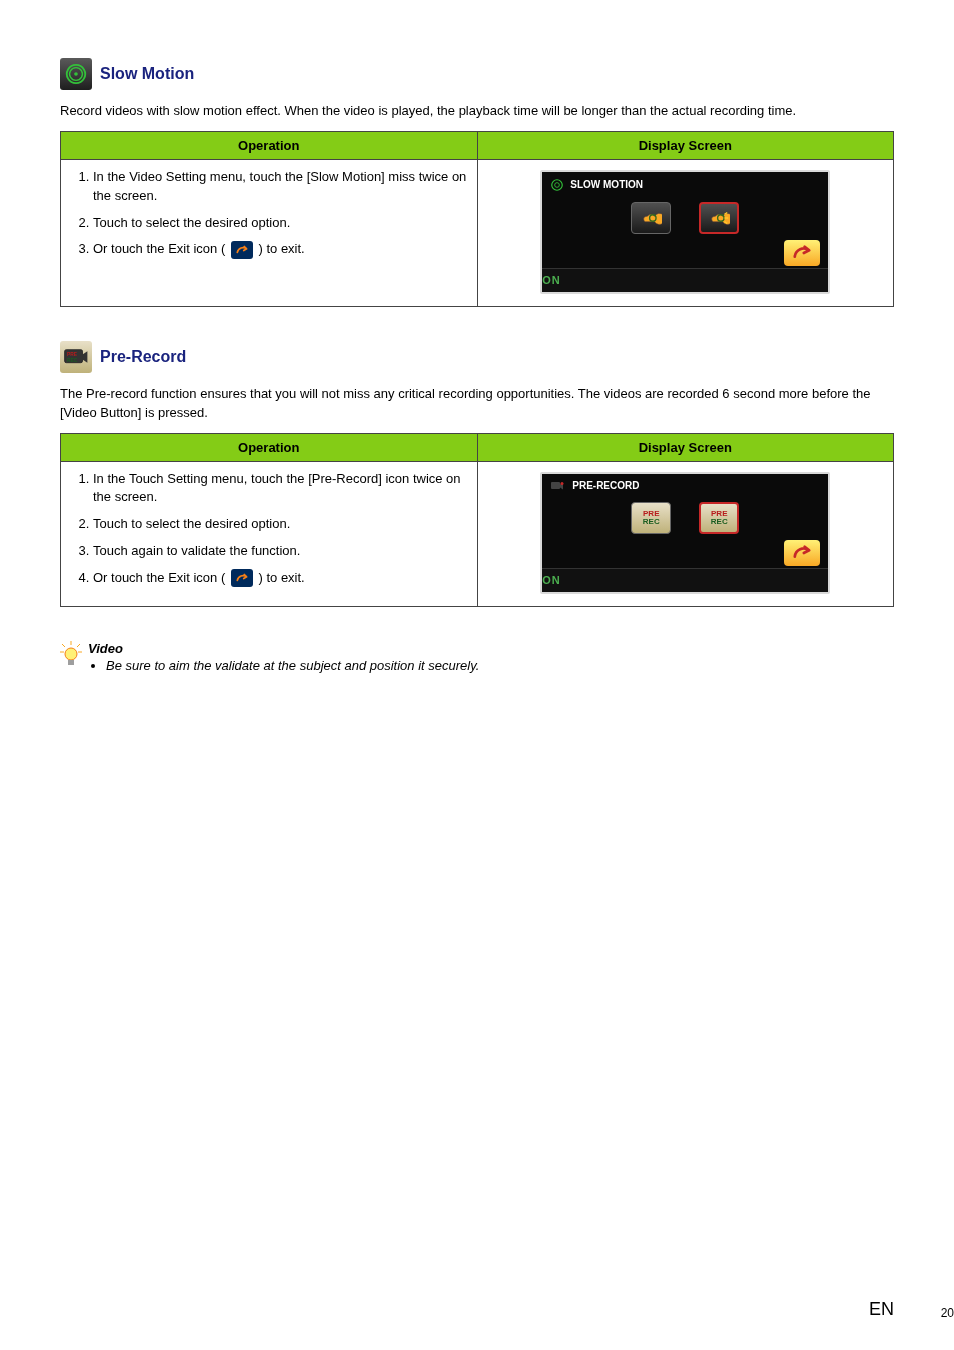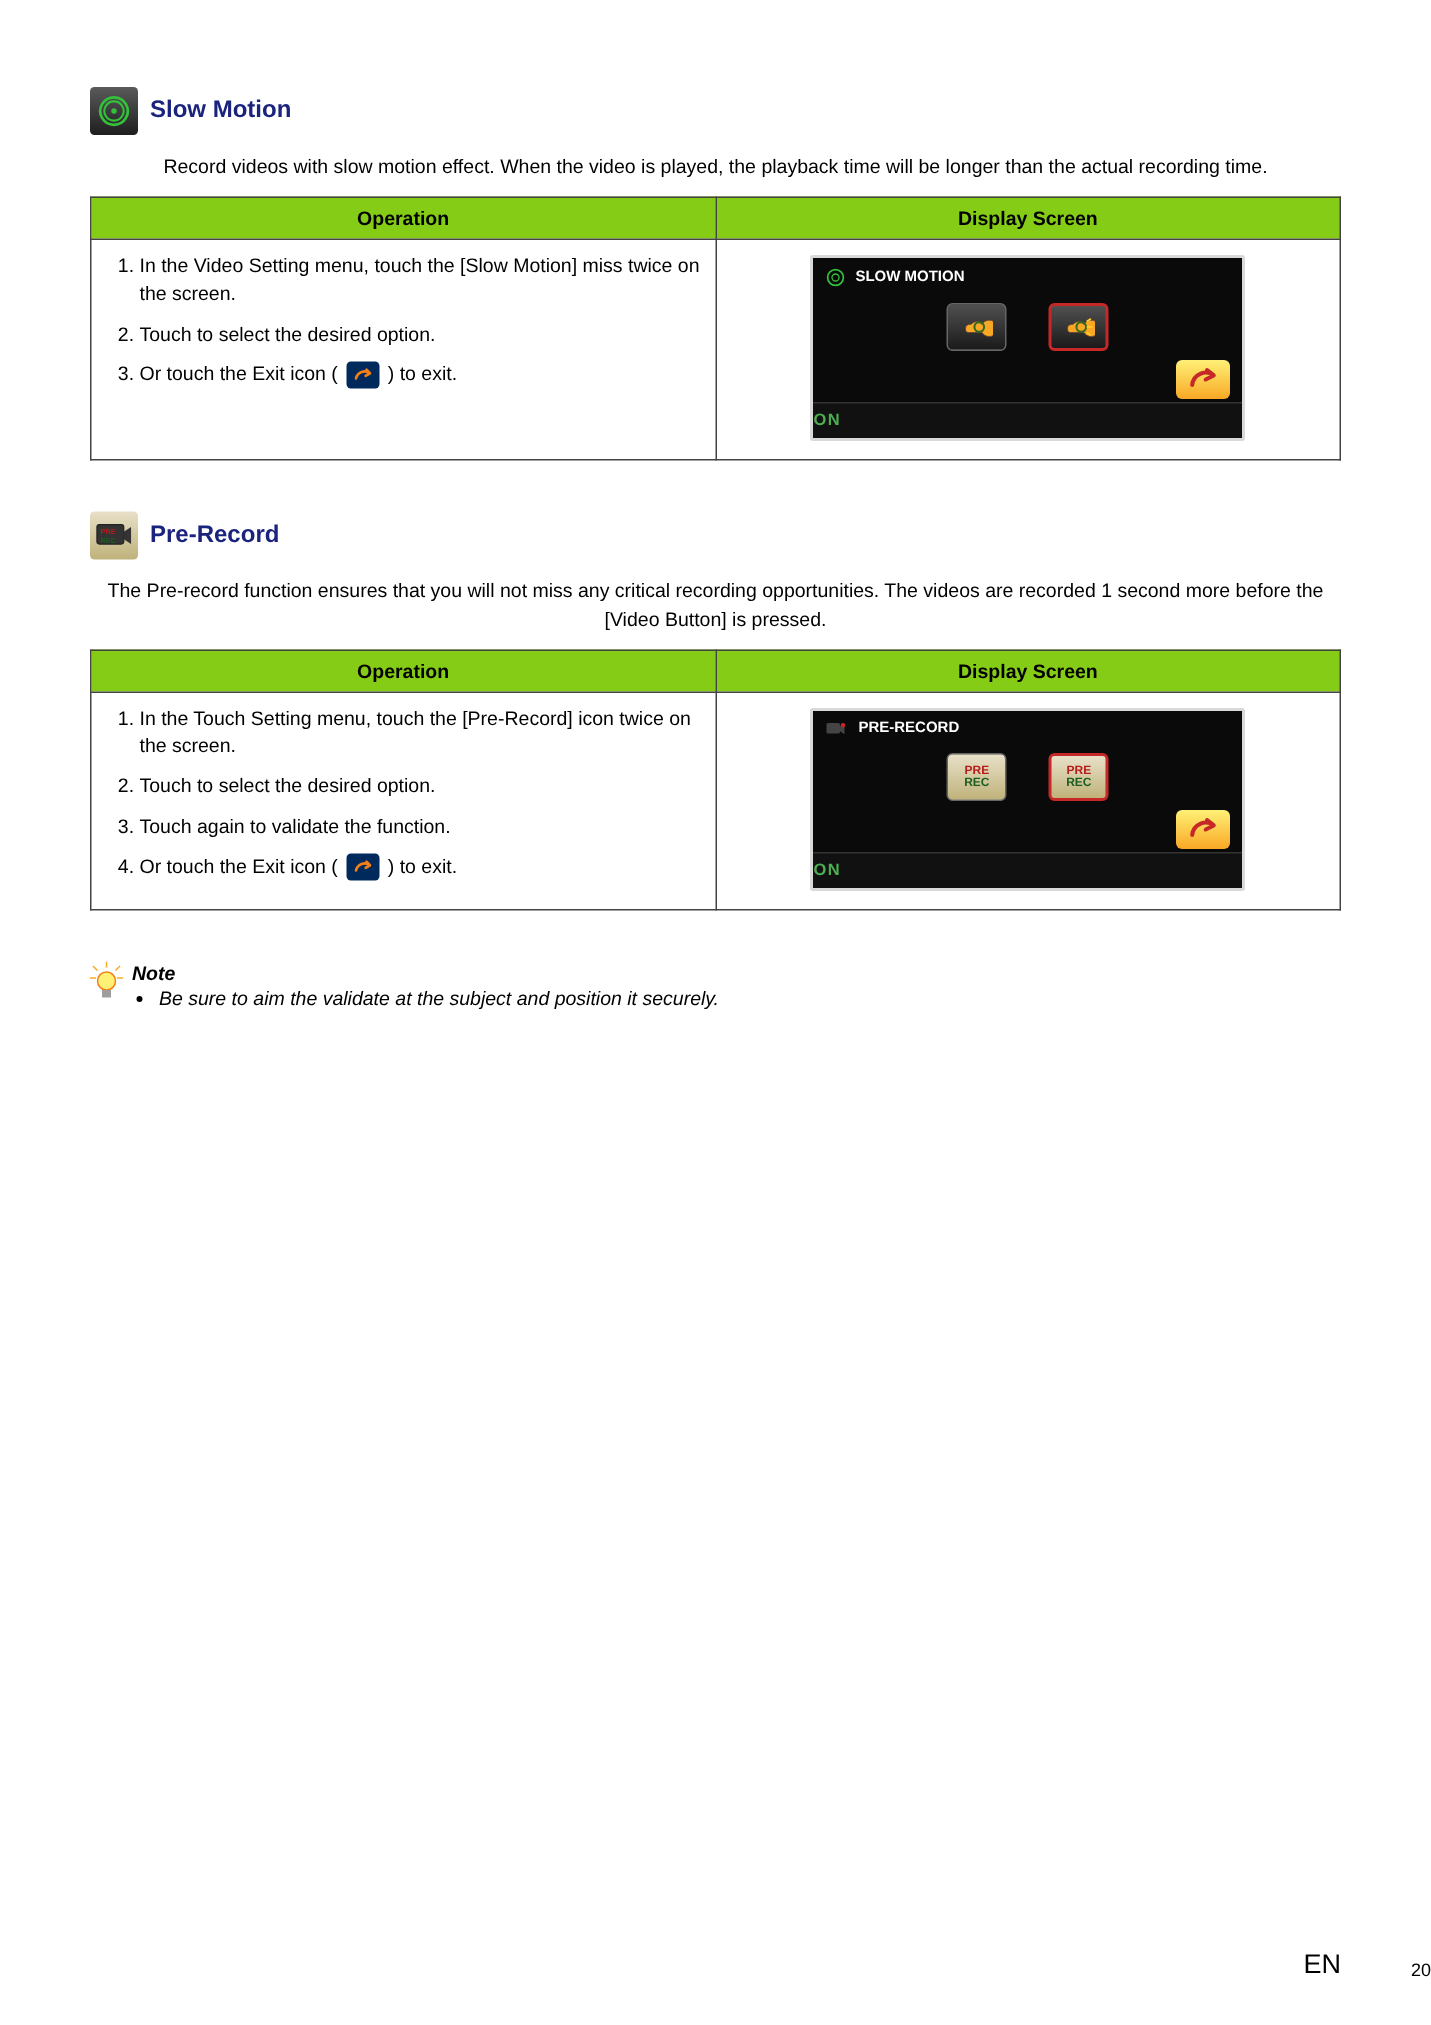--- a/index.html
+++ b/index.html
@@ -29,21 +29,20 @@
   }
   .section-hdr h2 {
     color: #1a237e;
     font-size: 16px;
     font-weight: bold;
   }
   .intro {
     font-size: 13px;
     line-height: 1.45;
     margin-bottom: 10px;
-    text-align: center;
   }
   table.doc-table {
     width: 100%;
     border-collapse: collapse;
     margin-bottom: 34px;
   }
   table.doc-table th, table.doc-table td {
     border: 1px solid #444;
     vertical-align: top;
   }
@@ -246,21 +245,21 @@
     <svg width="26" height="22" viewBox="0 0 32 26">
       <rect x="2" y="4" width="22" height="16" rx="2" fill="#333" stroke="#222"></rect>
       <path d="M24 10 L30 6 L30 20 L24 16 Z" fill="#333"></path>
       <text x="5" y="12" font-size="6" fill="#b71c1c" font-weight="bold">PRE</text>
       <text x="5" y="19" font-size="6" fill="#1b5e20" font-weight="bold">REC</text>
     </svg>
   </div>
   <h2>Pre-Record</h2>
 </div>
 
-<p class="intro">The Pre-record function ensures that you will not miss any critical recording opportunities. The videos are recorded 1 second more before the [Video Button] is pressed.</p>
+<p class="intro">The Pre-record function ensures that you will not miss any critical recording opportunities. The videos are recorded 6 second more before the [Video Button] is pressed.</p>
 
 <table class="doc-table">
   <thead>
     <tr>
       <th>Operation</th>
       <th>Display Screen</th>
     </tr>
   </thead>
   <tbody>
     <tr>
@@ -322,21 +321,21 @@
         <line x1="2" y1="3" x2="5" y2="6"></line>
         <line x1="20" y1="3" x2="17" y2="6"></line>
         <line x1="0" y1="11" x2="4" y2="11"></line>
         <line x1="22" y1="11" x2="18" y2="11"></line>
       </g>
       <circle cx="11" cy="13" r="6" fill="#fff176" stroke="#f57f17"></circle>
       <rect x="8" y="19" width="6" height="5" fill="#9e9e9e"></rect>
     </svg>
   </div>
   <div class="note-body">
-    <strong>Note</strong>
+    <strong>Video</strong>
     <ul>
       <li>Be sure to aim the validate at the subject and position it securely.</li>
     </ul>
   </div>
 </div>
 
 <div class="footer">
   <span>20</span>
   <span class="en">EN</span>
 </div>

